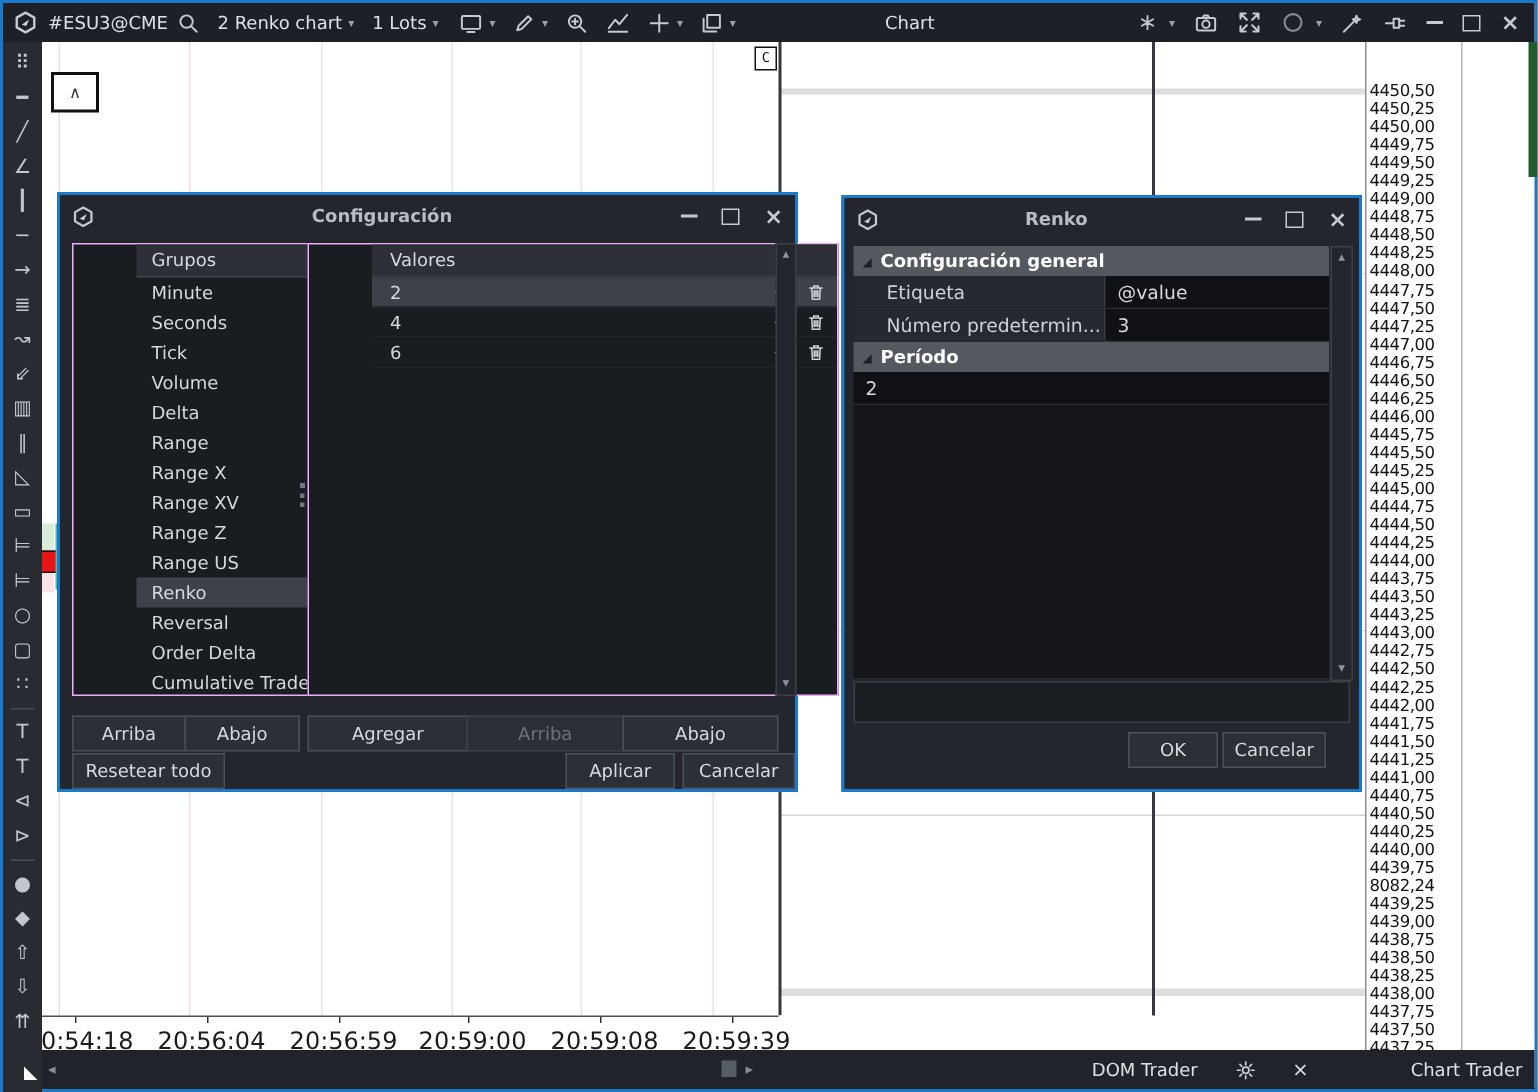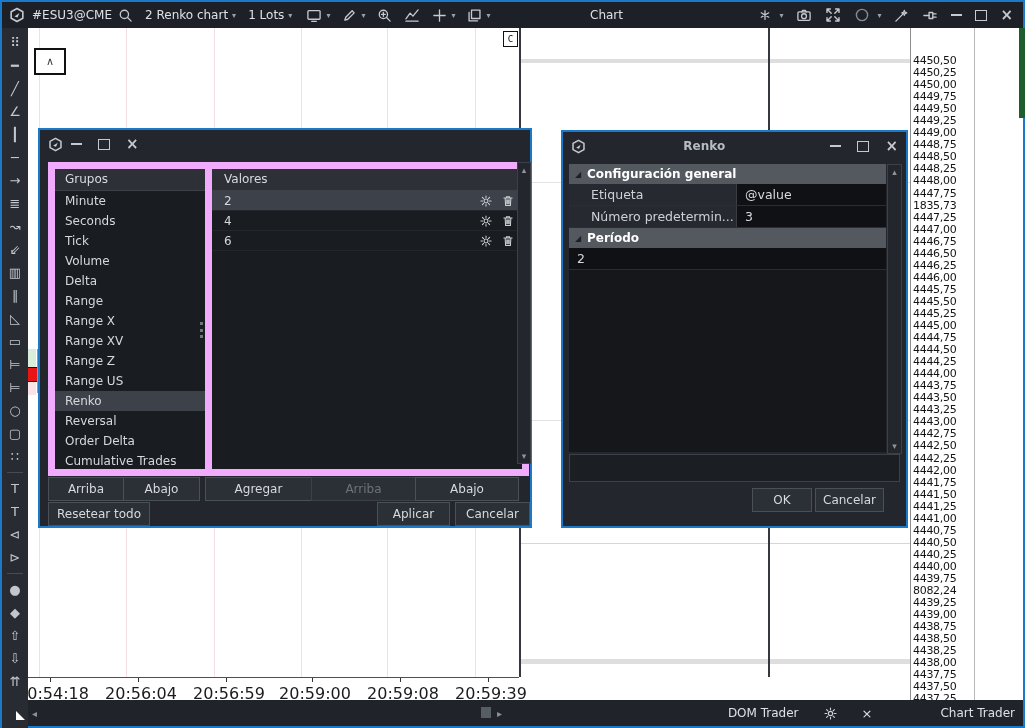--- a/index.html
+++ b/index.html
@@ -58,21 +58,21 @@
   
   .mk-green{left:25px;top:349px;width:11px;height:19px;background:#daecda;}
   .mk-red{left:25px;top:367px;width:12px;height:13px;background:#e81515;border:1px solid #111;}
   .mk-pink{left:25px;top:381px;width:11px;height:14px;background:#f9e3e6;}
   .mk-teal{left:37px;top:349px;width:2px;height:44px;background:#49b8a8;}
   
   .dlg{background:#23272d;border:2px solid #1a79c8;z-index:50;}
   .dlg-title{height:28px;display:flex;align-items:center;padding:0 8px;}
   .dlg-title-text{flex:1;text-align:center;color:#b6bcc3;font-weight:bold;font-size:12px;}
   .dlg-ctrl{display:flex;align-items:center;gap:16px;margin-left:8px;}
-  .panel{position:absolute;border:7px solid #f0abfc;background:#191c20;}
+  .panel{position:absolute;border:1px solid #f0abfc;background:#191c20;padding-left:42px;}
   .phead{height:21px;line-height:21px;background:#2d3137;border-bottom:1px solid #3c4148;color:#d7dade;font-size:12px;}
   .gitem{height:20px;line-height:20px;padding-left:10px;color:#d5d8dc;font-size:12px;white-space:nowrap;}
   .gitem.sel{background:#3d424a;}
   .vrow{height:19px;display:flex;align-items:center;color:#d5d8dc;font-size:12px;border-bottom:1px solid #23262b;}
   .vrow.sel{background:#3d424a;}
   .vrow .vtext{flex:1;padding-left:12px;}
   .vrow .vicons{display:flex;gap:10px;padding-right:8px;}
   .sbar{position:absolute;background:#23272d;border:1px solid #3c4148;color:#8d939a;font-size:9px;}
   .sbar .up{position:absolute;top:2px;left:0;right:0;text-align:center;}
   .sbar .dn{position:absolute;bottom:2px;left:0;right:0;text-align:center;}
@@ -129,21 +129,21 @@
         <div class="plabel" style="top:51.1px">4450,00</div>
         <div class="plabel" style="top:63.1px">4449,75</div>
         <div class="plabel" style="top:75.2px">4449,50</div>
         <div class="plabel" style="top:87.2px">4449,25</div>
         <div class="plabel" style="top:99.3px">4449,00</div>
         <div class="plabel" style="top:111.3px">4448,75</div>
         <div class="plabel" style="top:123.4px">4448,50</div>
         <div class="plabel" style="top:135.4px">4448,25</div>
         <div class="plabel" style="top:147.4px">4448,00</div>
         <div class="plabel" style="top:159.5px">4447,75</div>
-        <div class="plabel" style="top:171.5px">1835,73</div>
+        <div class="plabel" style="top:171.5px">4447,50</div>
         <div class="plabel" style="top:183.6px">4447,25</div>
         <div class="plabel" style="top:195.6px">4447,00</div>
         <div class="plabel" style="top:207.7px">4446,75</div>
         <div class="plabel" style="top:219.7px">4446,50</div>
         <div class="plabel" style="top:231.8px">4446,25</div>
         <div class="plabel" style="top:243.8px">4446,00</div>
         <div class="plabel" style="top:255.9px">4445,75</div>
         <div class="plabel" style="top:267.9px">4445,50</div>
         <div class="plabel" style="top:279.9px">4445,25</div>
         <div class="plabel" style="top:292.0px">4445,00</div>
@@ -360,20 +360,21 @@
   <div class="abs v-thumb"></div>
 
   <div class="abs dlg" style="left:38px;top:128px;width:490px;height:396px;">
     <div class="dlg-title">
       <span class="tb-ic">
         <svg class="ic" width="15" height="15" viewBox="0 0 20 20">
             <polygon points="10,1.8 17.3,5.9 17.3,14.1 10,18.2 2.7,14.1 2.7,5.9" style="stroke-width:2"></polygon>
             <path class="fill" d="M6.8 11.8l6.2-4.2-2.3 5.4z"></path>
           </svg>
       </span>
+      <span class="dlg-title-text">Configuración</span>
       <span class="dlg-ctrl">
         <span class="winmin"></span>
         <span class="winmax"></span>
         <span class="winclose">×</span>
       </span>
     </div>
 
     <div class="panel" style="left:8px;top:32px;width:150px;height:300px;">
       <div class="phead" style="padding-left:10px;">Grupos</div>
       <div id="groups-list">

